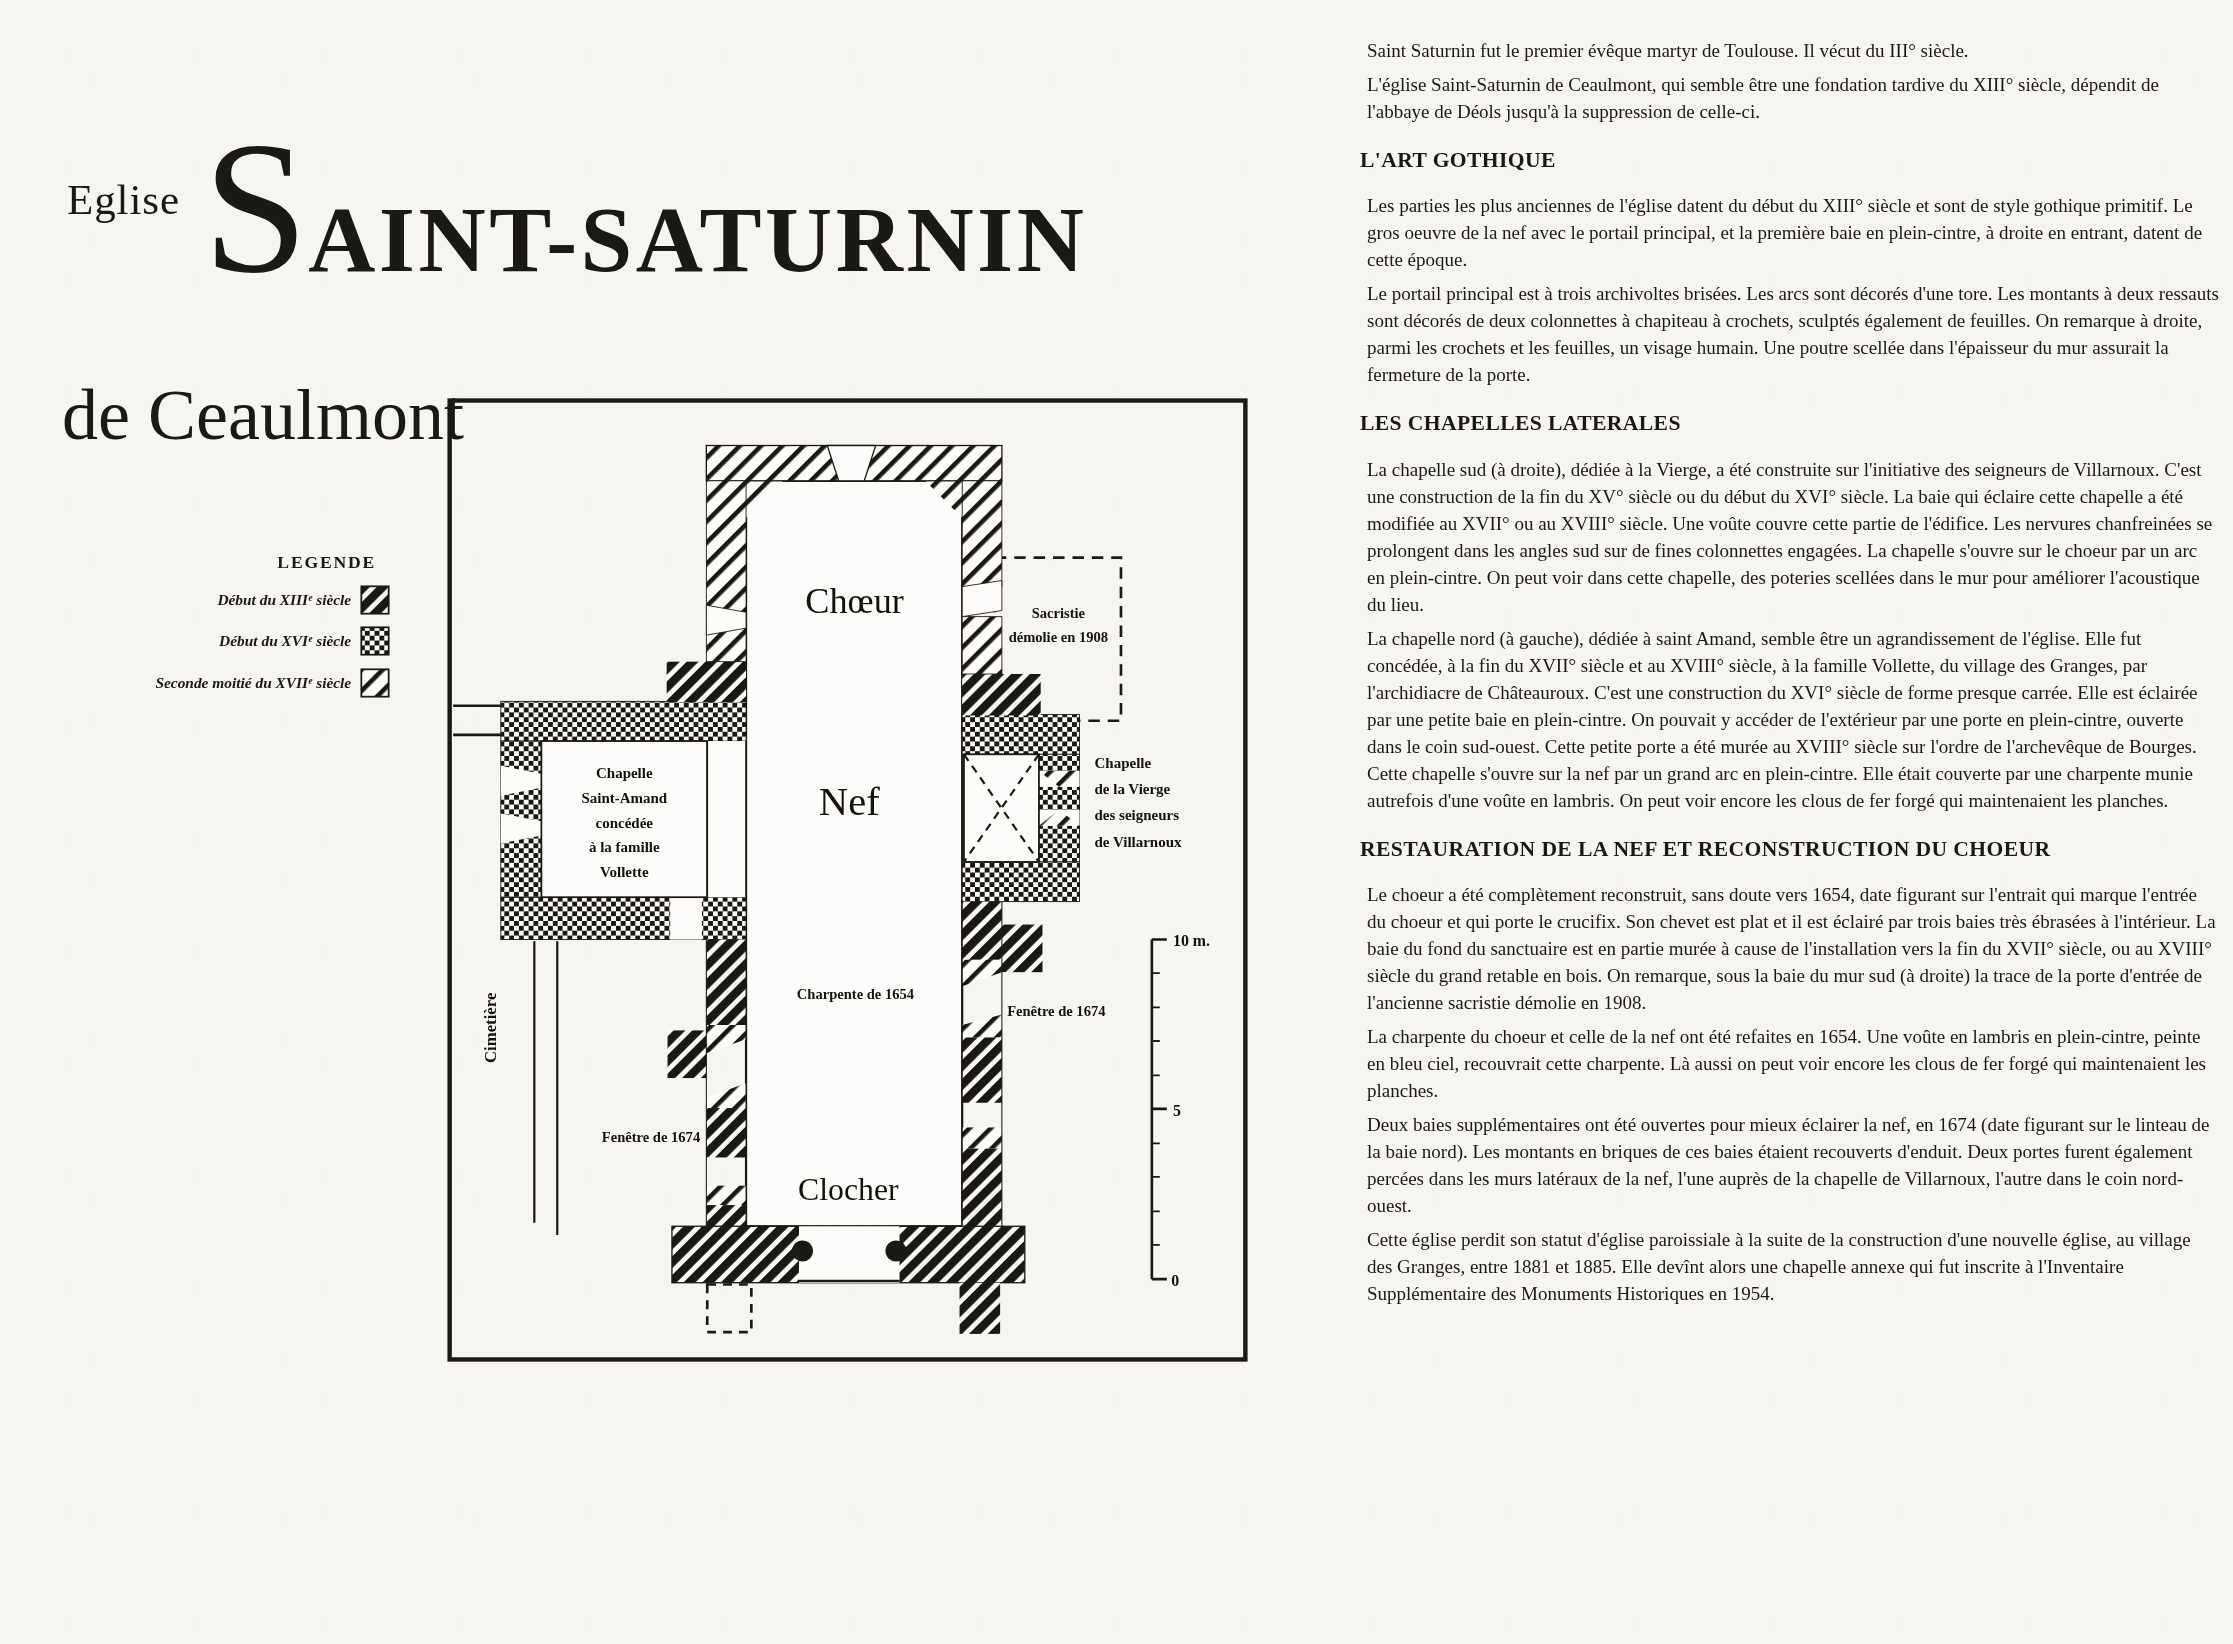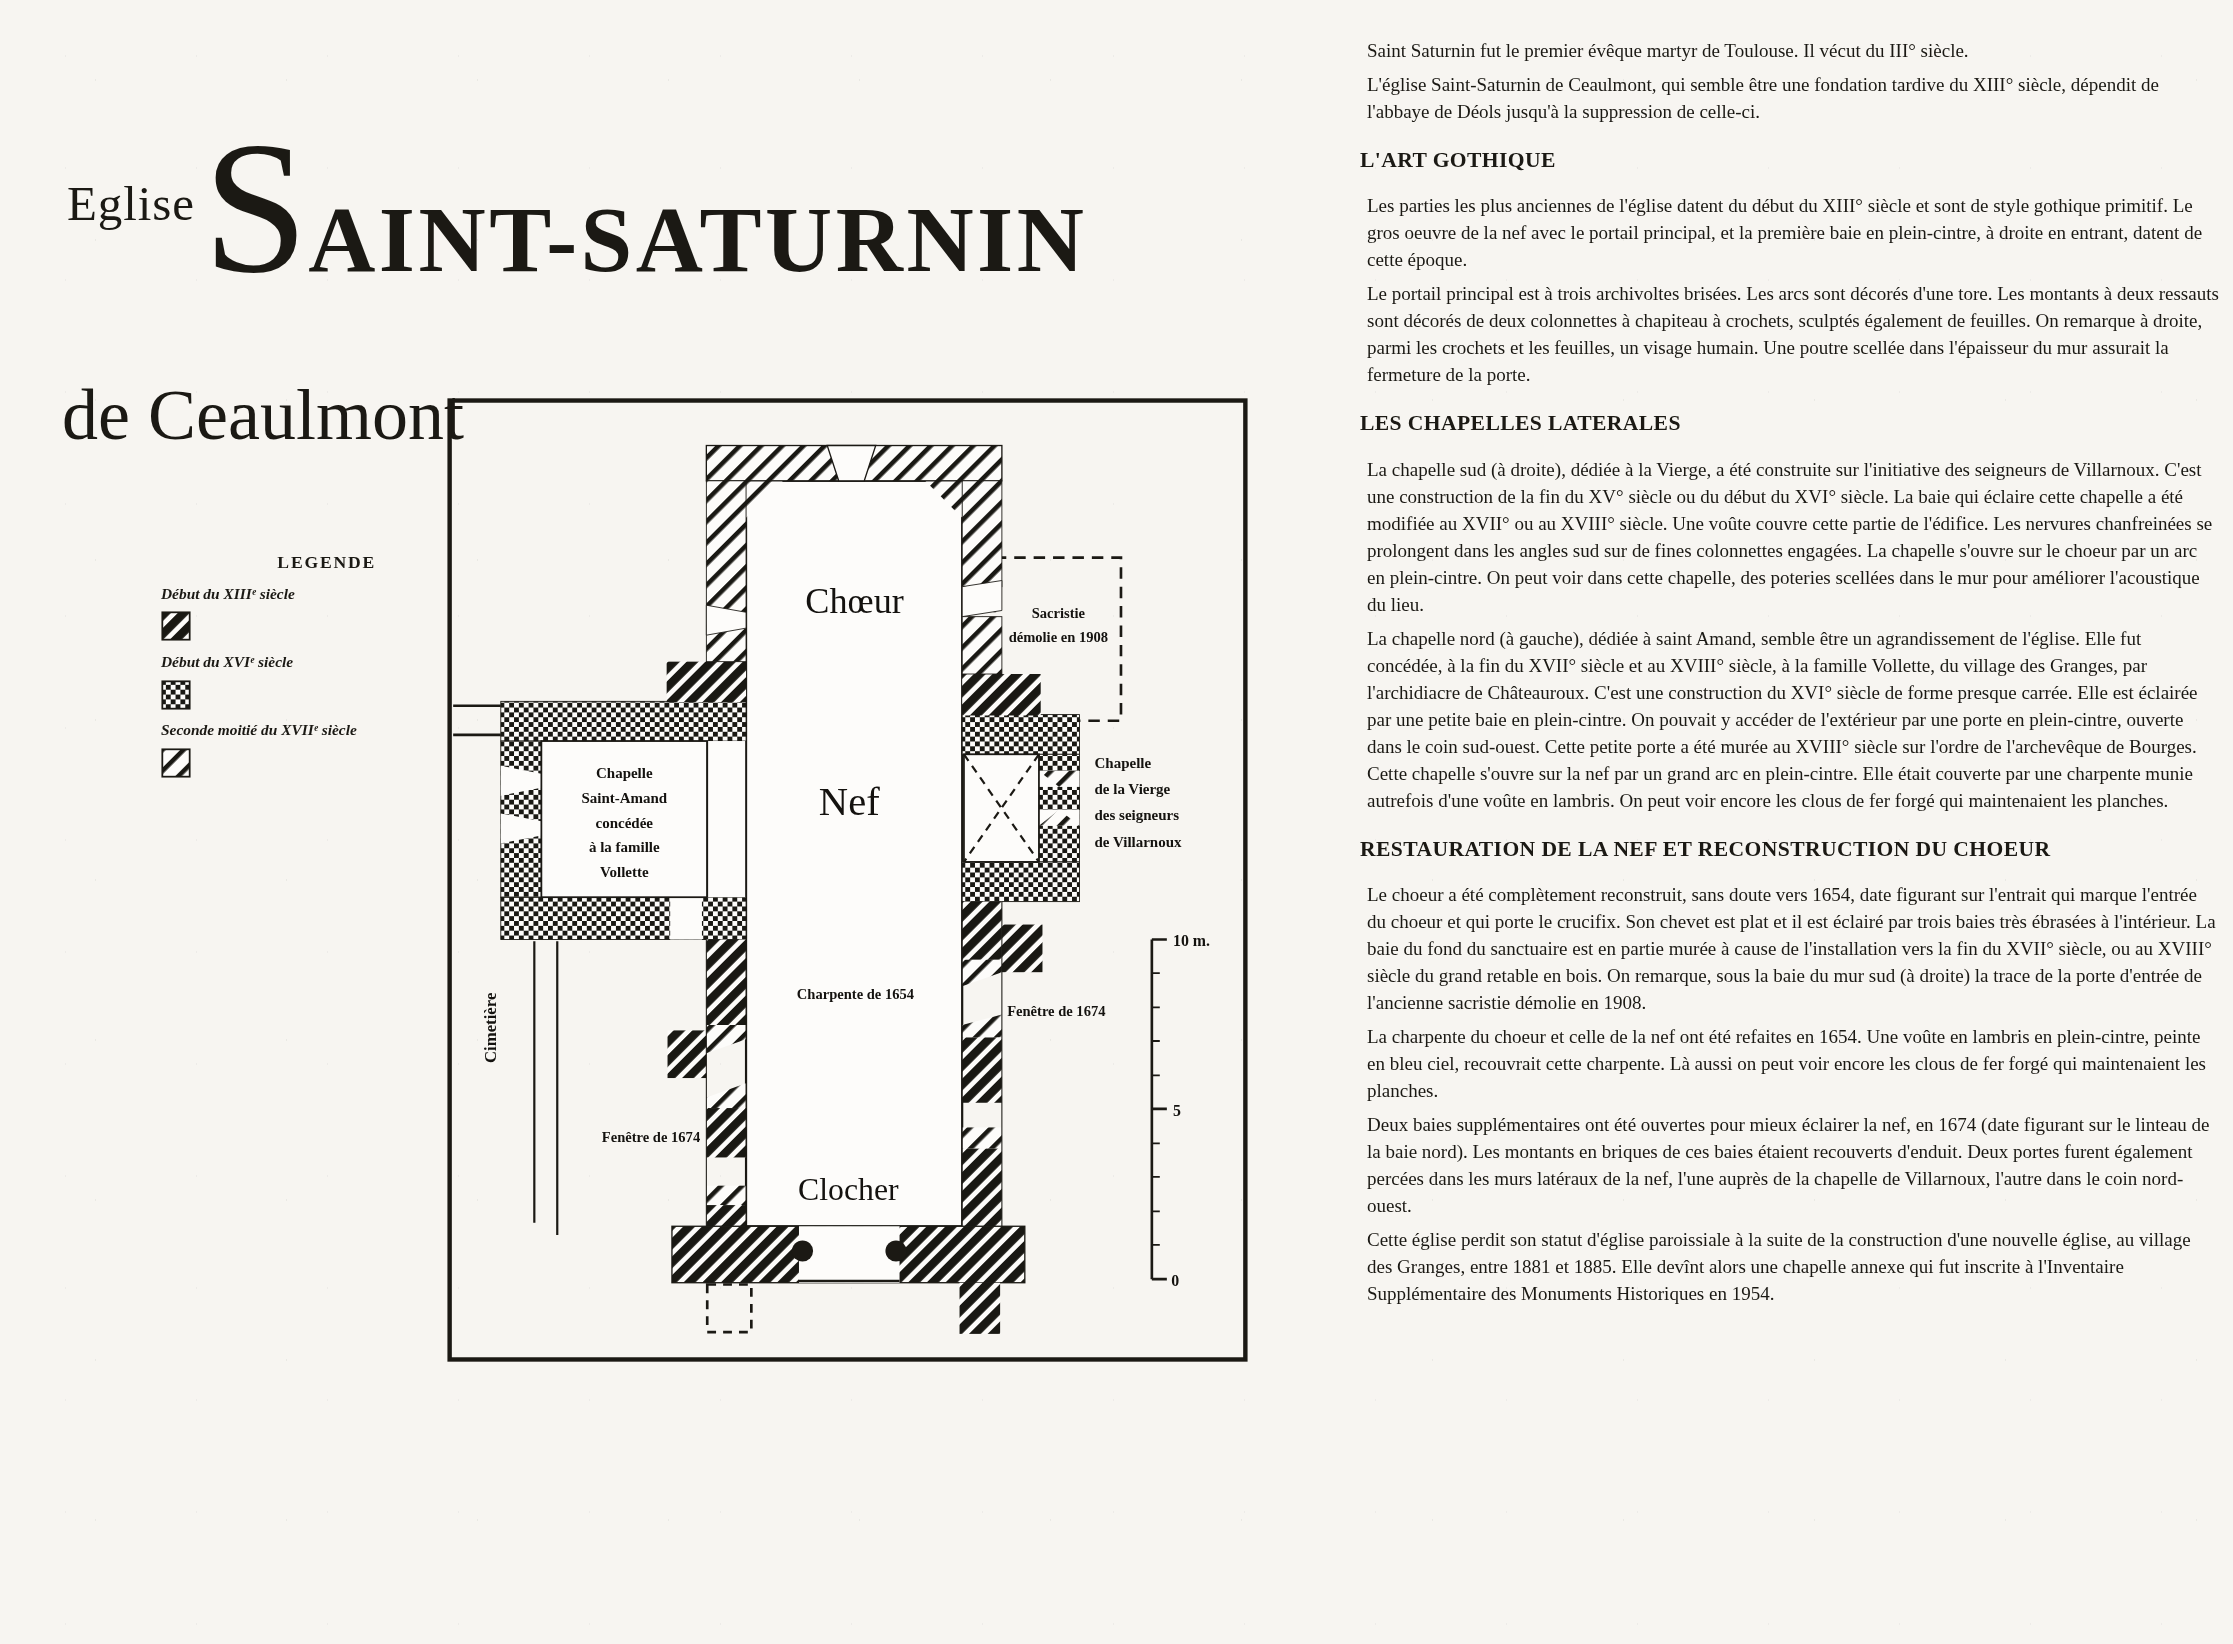--- a/index.html
+++ b/index.html
@@ -6,29 +6,29 @@
   .page{
     position:relative; width:2234px; height:1644px; overflow:hidden;
     background-color:#f7f5f1; color:#1b1914;
     font-family:"Liberation Serif", serif;
     background-image:
       radial-gradient(rgba(20,18,14,0.06) 0.9px, transparent 1.1px),
       radial-gradient(rgba(20,18,14,0.045) 0.9px, transparent 1.1px);
     background-size:191px 160px, 131px 112px;
   }
   
-  .title-eglise{position:absolute; left:67px; top:175px; font-size:49px; letter-spacing:0.9px;}
+  .title-eglise{position:absolute; left:67px; top:175px; font-size:43px; letter-spacing:0.9px;}
   .title-main{position:absolute; left:203px; top:113px; margin:0; font-weight:400; white-space:nowrap;}
   .title-main .big-s{font-size:189px; line-height:1;}
   .title-main .rest{font-size:93px; letter-spacing:3.5px;font-weight:bold;}
   .title-sub{position:absolute; left:62px; top:374px; font-size:72px;font-family:Liberation Serif, serif;}
   
   .legend{position:absolute; left:161px; top:552px; width:229px;}
   .legend-heading{font-weight:bold; font-size:17.6px; letter-spacing:1.8px; text-align:right; padding-right:14px;}
-  .legend-row{display:flex; align-items:flex-start; justify-content:flex-end; gap:8.8px; margin-top:11.5px;flex-direction:column;}
+  .legend-row{display:flex; align-items:center; justify-content:flex-end; gap:8.8px; margin-top:11.5px;}
   .legend-label{font-style:italic; font-weight:bold; font-size:15.4px; white-space:nowrap;}
   .legend-swatch{flex:0 0 auto; line-height:0;}
   
   .plan{position:absolute; left:446px; top:397px; width:803px; height:966px;}
   .plan text{fill:#14120f; font-family:"Liberation Serif", serif;}
   .plan .lbl-big{font-size:41px;}
   .plan .lbl-nef{font-size:46px;}
   .plan .lbl-clocher{font-size:36px;}
   .plan .lbl-small{font-size:16.5px; font-weight:bold;}
   .plan .lbl-chap{font-size:17px; font-weight:bold;}

